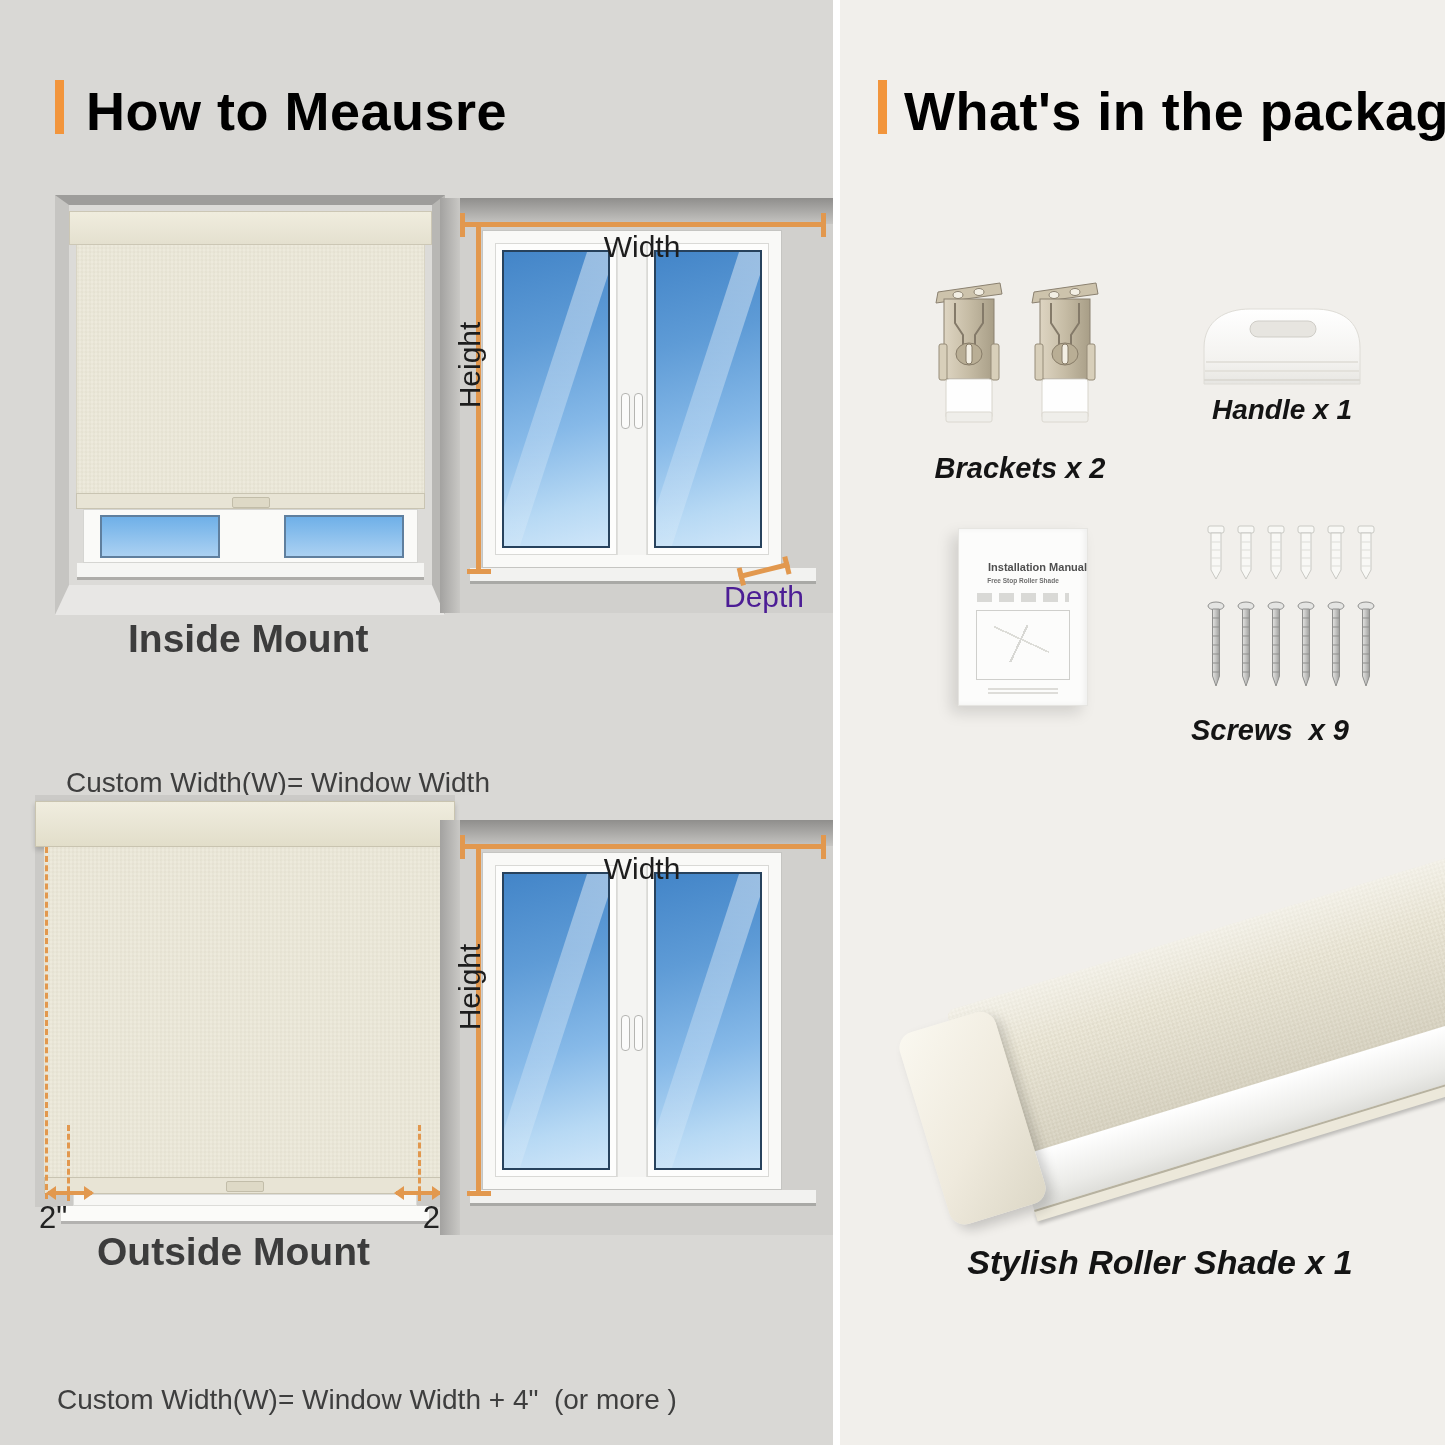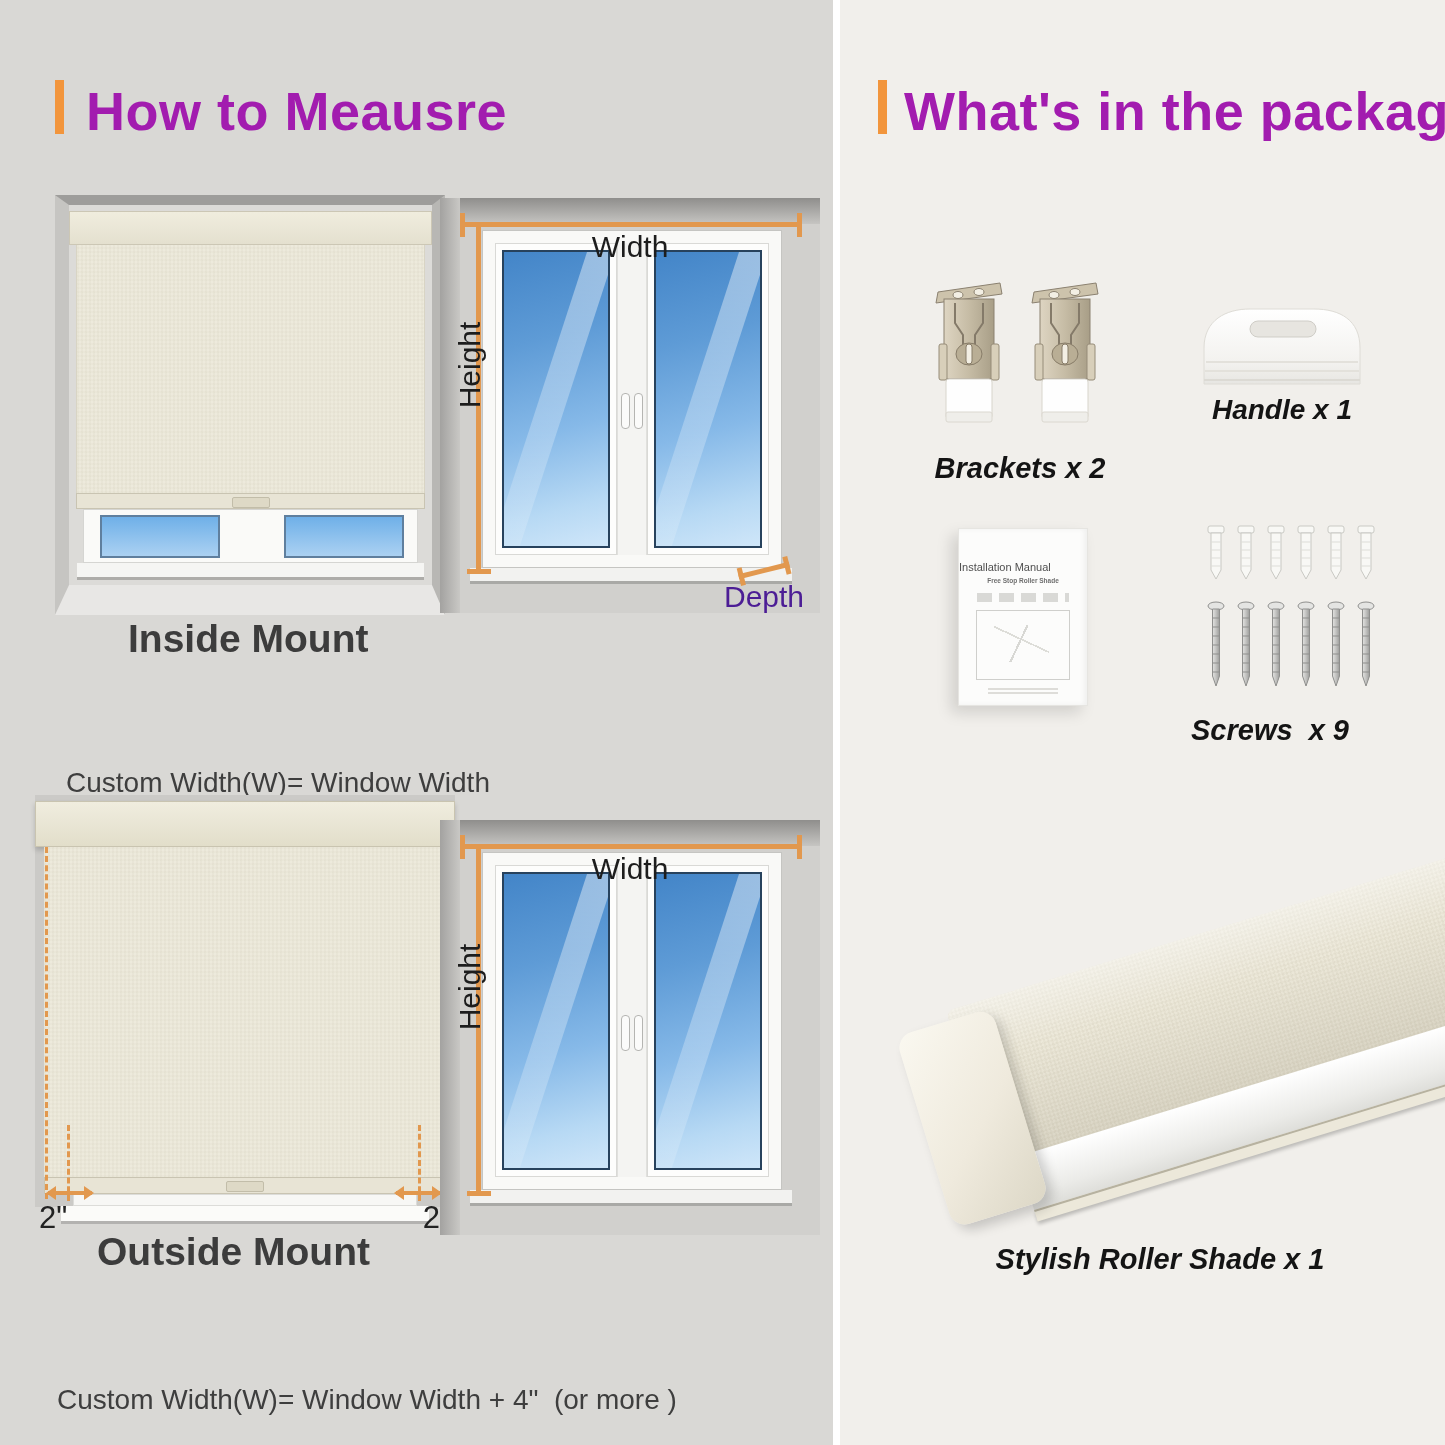--- a/index.html
+++ b/index.html
@@ -5,21 +5,21 @@
   html,body { margin:0; padding:0; background:#ffffff; }
   .canvas {
     position:relative; width:1445px; height:1445px; overflow:hidden;
     background:#d9d8d5; font-family:"Liberation Sans", sans-serif;
     -webkit-font-smoothing:antialiased;
   }
   .abs { position:absolute; }
 
   
   .accent-bar { position:absolute; width:9px; height:54px; background:#f2953c; }
-  .big-heading { position:absolute; font-size:54px; font-weight:bold; color:#a21caf; letter-spacing:0.5px; white-space:nowrap; }
+  .big-heading { position:absolute; font-size:54px; font-weight:bold; color:#000000; letter-spacing:0.5px; white-space:nowrap; }
 
   
   .mount-title { position:absolute; font-size:39px; font-weight:bold; color:#3c3c3c; white-space:nowrap; }
   .mount-lines { position:absolute; font-size:28px; color:#3e3e3e; line-height:49px; white-space:pre; }
 
   
   .inside-illus {
     position:absolute; left:55px; top:195px; width:390px; height:420px; box-sizing:border-box;
     background:#dcdbd8;
     border-top:10px solid #9e9d9b; border-left:14px solid #c6c5c2;
@@ -40,21 +40,21 @@
   .shade-tab { position:absolute; left:50%; top:3px; transform:translateX(-50%);
     width:36px; height:9px; background:#ded9c6; border:1px solid #c2bda9; border-radius:2px; }
   .ii-window { position:absolute; left:14px; right:14px; top:304px; height:54px;
     background:#fafaf8; border:1px solid #d5d5d2; box-sizing:border-box; }
   .ii-pane { position:absolute; top:5px; height:43px; width:120px; box-sizing:border-box;
     border:2px solid #5f7f9e; background:linear-gradient(#6fb0e8,#abd1f2); }
   .ii-sill { position:absolute; left:8px; right:8px; top:358px; height:14px;
     background:#f5f5f3; box-shadow:0 3px 0 rgba(115,115,113,.45); }
 
   
-  .win-diagram { position:absolute; width:380px; height:415px; }
+  .win-diagram { position:absolute; width:380px; height:415px;padding-left:24px; }
   .wd-wall { position:absolute; inset:0; background:#d1d0cd; }
   .wd-bevel-top { position:absolute; left:0; right:0; top:0; height:26px;
     background:linear-gradient(#96959300,#96959300), linear-gradient(#8f8e8c,#c6c5c2); }
   .wd-bevel-left { position:absolute; left:0; top:0; width:20px; height:100%;
     background:linear-gradient(90deg,#a3a2a0,#c9c8c5); }
   .wd-frame { position:absolute; left:42px; top:32px; width:300px; height:338px;
     background:#f9f9f7; border:1px solid #c5c5c2; box-sizing:border-box; }
   .wd-sash { position:absolute; top:12px; bottom:12px; width:122px;
     background:#fdfdfc; border:1px solid #d9d9d6; box-sizing:border-box; }
   .wd-sash.left { left:12px; } .wd-sash.right { right:12px; }
@@ -114,21 +114,21 @@
   
   .divider { position:absolute; left:833px; top:0; width:7px; height:1445px; background:#ffffff; }
   .right-panel { position:absolute; left:840px; top:0; width:605px; height:1445px;
     background:#f1efeb; overflow:hidden; }
   .item-label { position:absolute; font-weight:bold; font-style:italic; color:#141414;
     font-size:29px; text-align:center; white-space:pre; }
 
   .manual { position:absolute; left:118px; top:528px; width:130px; height:178px;
     background:#fcfcfb; border:1px solid #e6e5e1;
     box-shadow:-7px 7px 14px rgba(0,0,0,.13), inset -3px 0 5px rgba(0,0,0,.05); box-sizing:border-box; }
-  .manual-title { margin-top:32px; text-align:left; font-size:11px; font-weight:normal; color:#4f4f4f; }
+  .manual-title { margin-top:32px; text-align:right; font-size:11px; font-weight:bold; color:#4f4f4f; }
   .manual-sub { margin-top:4px; text-align:center; font-size:6.5px; font-weight:bold; color:#6f6f6f; }
   .manual-steps { height:9px; margin:9px 18px 0 18px;
     background:repeating-linear-gradient(90deg,#d9d9d6 0 15px, rgba(0,0,0,0) 15px 22px); }
   .manual-fig { margin:8px auto 0 auto; width:92px; height:68px; border:1px solid #cfcfcc; position:relative; }
   .manual-fig::after { content:""; position:absolute; left:18%; top:20%; width:60%; height:55%;
     background:linear-gradient(115deg, rgba(0,0,0,0) 45%, #d8d8d4 45%, #d8d8d4 48%, rgba(0,0,0,0) 48%),
                linear-gradient(25deg, rgba(0,0,0,0) 55%, #dddDD8 55%, #ddddd8 58%, rgba(0,0,0,0) 58%); }
   .manual-foot { margin:8px auto 0 auto; width:70px; height:6px;
     background:repeating-linear-gradient(0deg,#dedDd9 0 2px, rgba(0,0,0,0) 2px 4px); }
 
@@ -388,16 +388,16 @@
       </g>
     </svg>
     <div class="item-label" style="left:330px; top:714px; width:200px;">Screws  x 9</div>
 
     <div class="shade-assembly">
       <div class="rs-bar"></div>
       <div class="rs-roll"></div>
       <div class="rs-rail"></div>
       <div class="rs-cap"></div>
     </div>
-    <div class="item-label" style="left:60px; top:1243px; width:520px; font-size:29px;">Stylish Roller Shade x 1</div>
+    <div class="item-label" style="left:60px; top:1243px; width:520px; font-size:34px;">Stylish Roller Shade x 1</div>
   </div>
 
 </div>
 
 </body></html>

